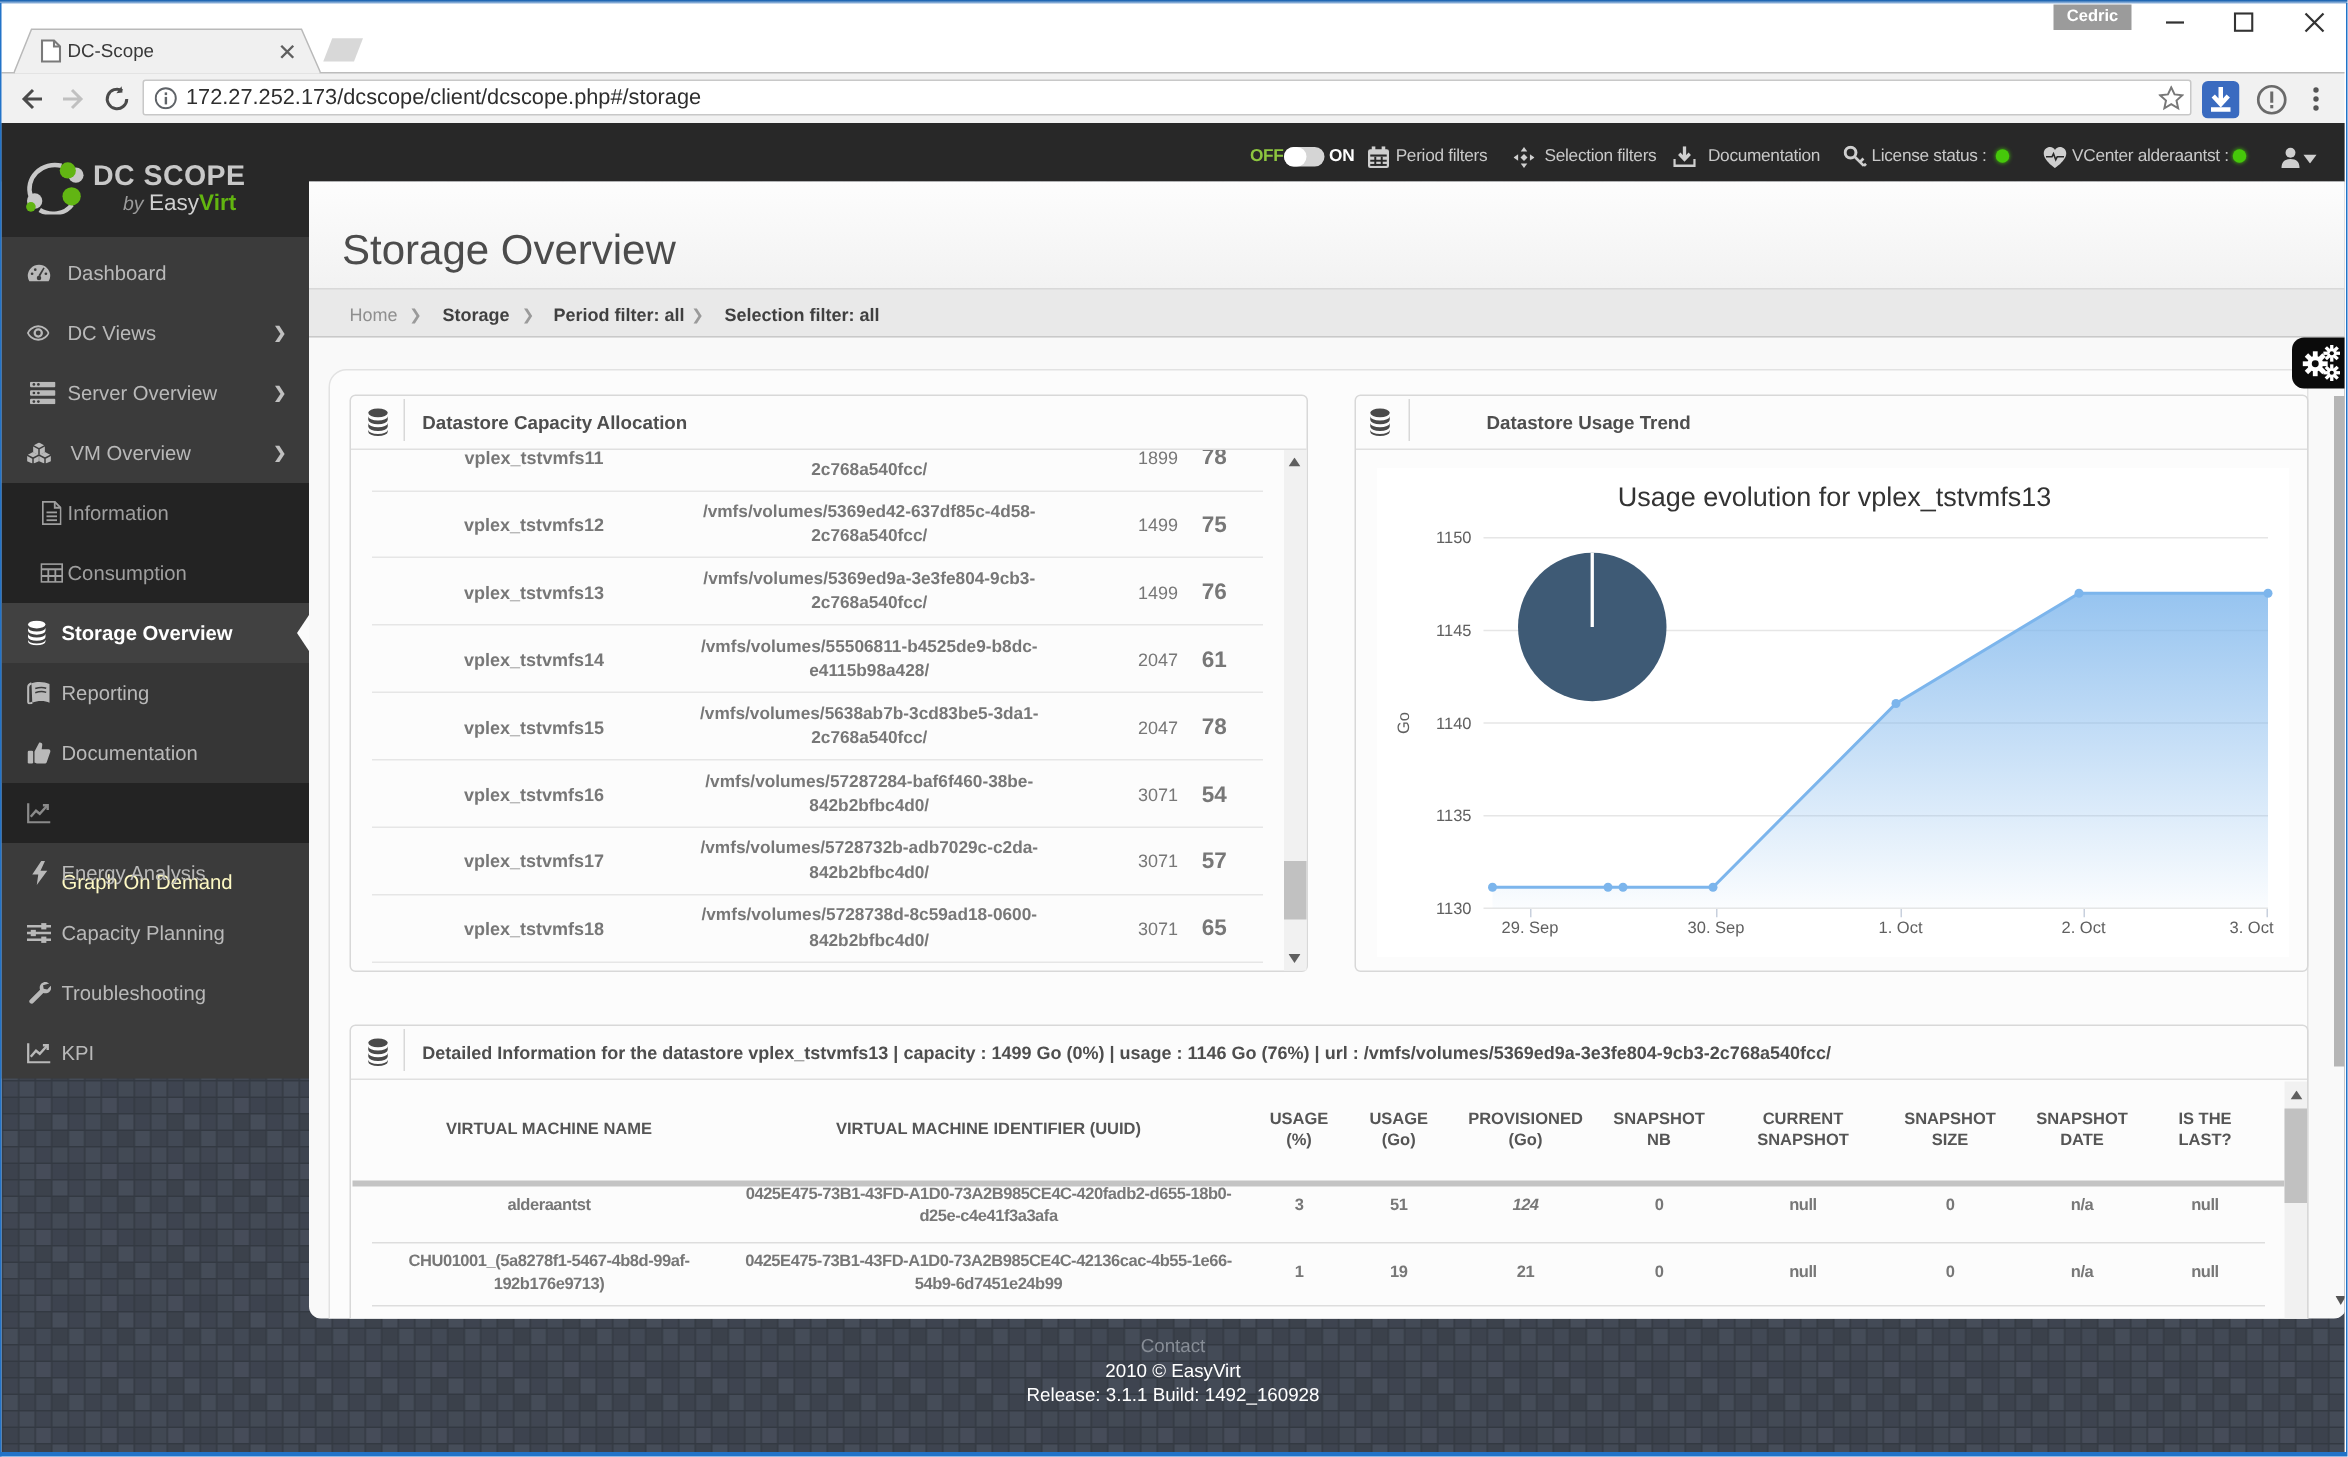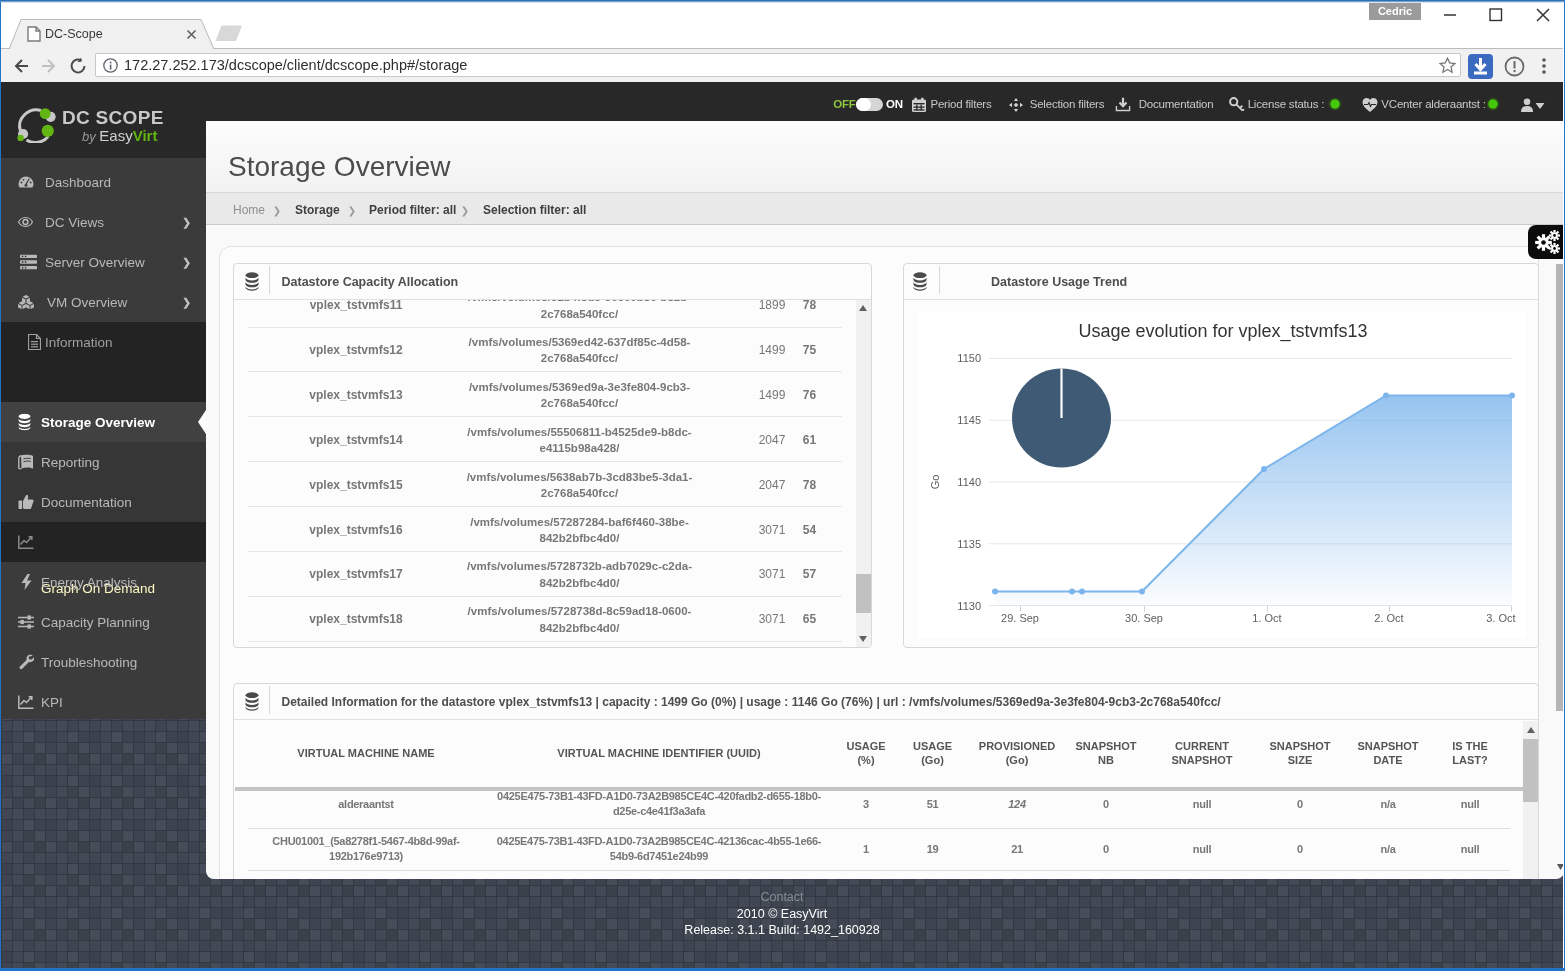--- a/index.html
+++ b/index.html
@@ -28,21 +28,21 @@
 #well{left:12.5px;top:125px;width:1320px;height:700px;background:#fcfcfc;border:1px solid #e2e2e2;border-radius:12px;}
 .panel{position:absolute;background:#fcfcfc;border:1px solid #d8d8d8;border-radius:4px;}
 .phead{position:absolute;left:0;top:0;right:0;height:36px;border-bottom:1px solid #e0e0e0;}
 .pdiv{position:absolute;left:34.5px;top:2px;width:1px;height:28px;background:#d8d8d8;}
 .ptitle{position:absolute;left:47.5px;top:18px;transform:translateY(-50%);font-size:12.5px;font-weight:bold;color:#4e4e4e;white-space:nowrap;}
 .dbico{position:absolute;left:11px;top:8px;}
 .trow{position:absolute;left:14px;width:594px;height:44.9px;border-bottom:1px solid #e6e6e6;}
 .tname{position:absolute;left:108px;top:22.4px;transform:translate(-50%,-50%);font-size:12px;font-weight:bold;color:#777;}
 .tpath{position:absolute;left:331.5px;top:22.4px;transform:translate(-50%,-50%);font-size:11.5px;font-weight:bold;color:#777;text-align:center;line-height:16.4px;}
 .tn1{position:absolute;left:491px;top:22.4px;transform:translate(-50%,-50%);font-size:12px;font-weight:normal;color:#777;margin-left:33px;}
-.tn2{position:absolute;left:561.5px;top:22.4px;transform:translate(-50%,-50%);font-size:12px;font-weight:bold;color:#777;}
+.tn2{position:absolute;left:561.5px;top:22.4px;transform:translate(-50%,-50%);font-size:15px;font-weight:bold;color:#777;}
 .sbar{position:absolute;background:#f1f1f1;}
 .sthumb{position:absolute;background:#c1c1c1;}
 .dhc{position:absolute;transform:translate(-50%,-50%);font-size:11px;font-weight:bold;color:#555;text-align:center;line-height:14px;}
 .dvc{position:absolute;transform:translate(-50%,-50%);font-size:11px;letter-spacing:-0.3px;font-weight:bold;color:#777;text-align:center;line-height:15px;}
 #gearbtn{left:1527px;top:143px;width:36px;height:34px;background:#0b0b0b;border-radius:8px 0 0 8px;}
 #pagescroll{left:1555px;top:39px;width:7.5px;height:755px;background:transparent;}
 #pagethumb{left:0px;top:143px;width:7.5px;height:447px;background:#b5b5b5;}
 .ftxt{position:absolute;transform:translate(-50%,-50%);white-space:nowrap;font-size:12.5px;color:#fff;}
 #bleft{left:0;top:2px;width:1px;height:969px;background:#2273c8;}
 #bright{left:1563.5px;top:2px;width:1.5px;height:966px;background:#2273c8;}
@@ -261,20 +261,27 @@
   <svg class="sbico" style="left:27px" width="13" height="16" viewBox="0 0 13 16">
           <path d="M0.5,0.5 L8.5,0.5 L12.5,4.5 L12.5,15.5 L0.5,15.5 Z" fill="none" stroke="#9f9f9f" stroke-width="1.2"></path>
           <path d="M8.5,0.5 L8.5,4.5 L12.5,4.5" fill="none" stroke="#9f9f9f" stroke-width="1.2"></path>
           <g fill="#9f9f9f">
             <rect x="3" y="7" width="7" height="1.2"></rect>
             <rect x="3" y="9.6" width="7" height="1.2"></rect>
             <rect x="3" y="12.2" width="7" height="1.2"></rect>
           </g>
         </svg>
   <div class="sbtxt" style="left:44px;color:#9f9f9f;">Information</div>
+ </div>
+ <div class="sbitem" style="top:204px;">
+  <svg class="sbico" style="left:26px" width="15" height="13" viewBox="0 0 15 13">
+          <rect x="0.5" y="0.5" width="14" height="12" fill="none" stroke="#9f9f9f" stroke-width="1.2"></rect>
+          <path d="M0.5,4 L14.5,4 M0.5,8.5 L14.5,8.5 M5.2,4 L5.2,12.5 M9.9,4 L9.9,12.5" stroke="#9f9f9f" stroke-width="1.2"></path>
+        </svg>
+  <div class="sbtxt" style="left:44px;color:#9f9f9f;">Consumption</div>
  </div>
  <div class="sbitem" style="top:244px;">
   <svg class="sbico" style="left:16px" width="15" height="17" viewBox="0 0 14 19">
           <g fill="#ffffff">
             <ellipse cx="7" cy="3.2" rx="6.5" ry="2.9"></ellipse>
             <path d="M0.5,5.5 a6.5,2.9 0 0 0 13,0 v2.4 a6.5,2.9 0 0 1 -13,0 Z"></path>
             <path d="M0.5,10 a6.5,2.9 0 0 0 13,0 v2.4 a6.5,2.9 0 0 1 -13,0 Z"></path>
             <path d="M0.5,14.5 a6.5,2.9 0 0 0 13,0 v1.3 a6.5,2.9 0 0 1 -13,0 Z"></path>
           </g>
         </svg>

